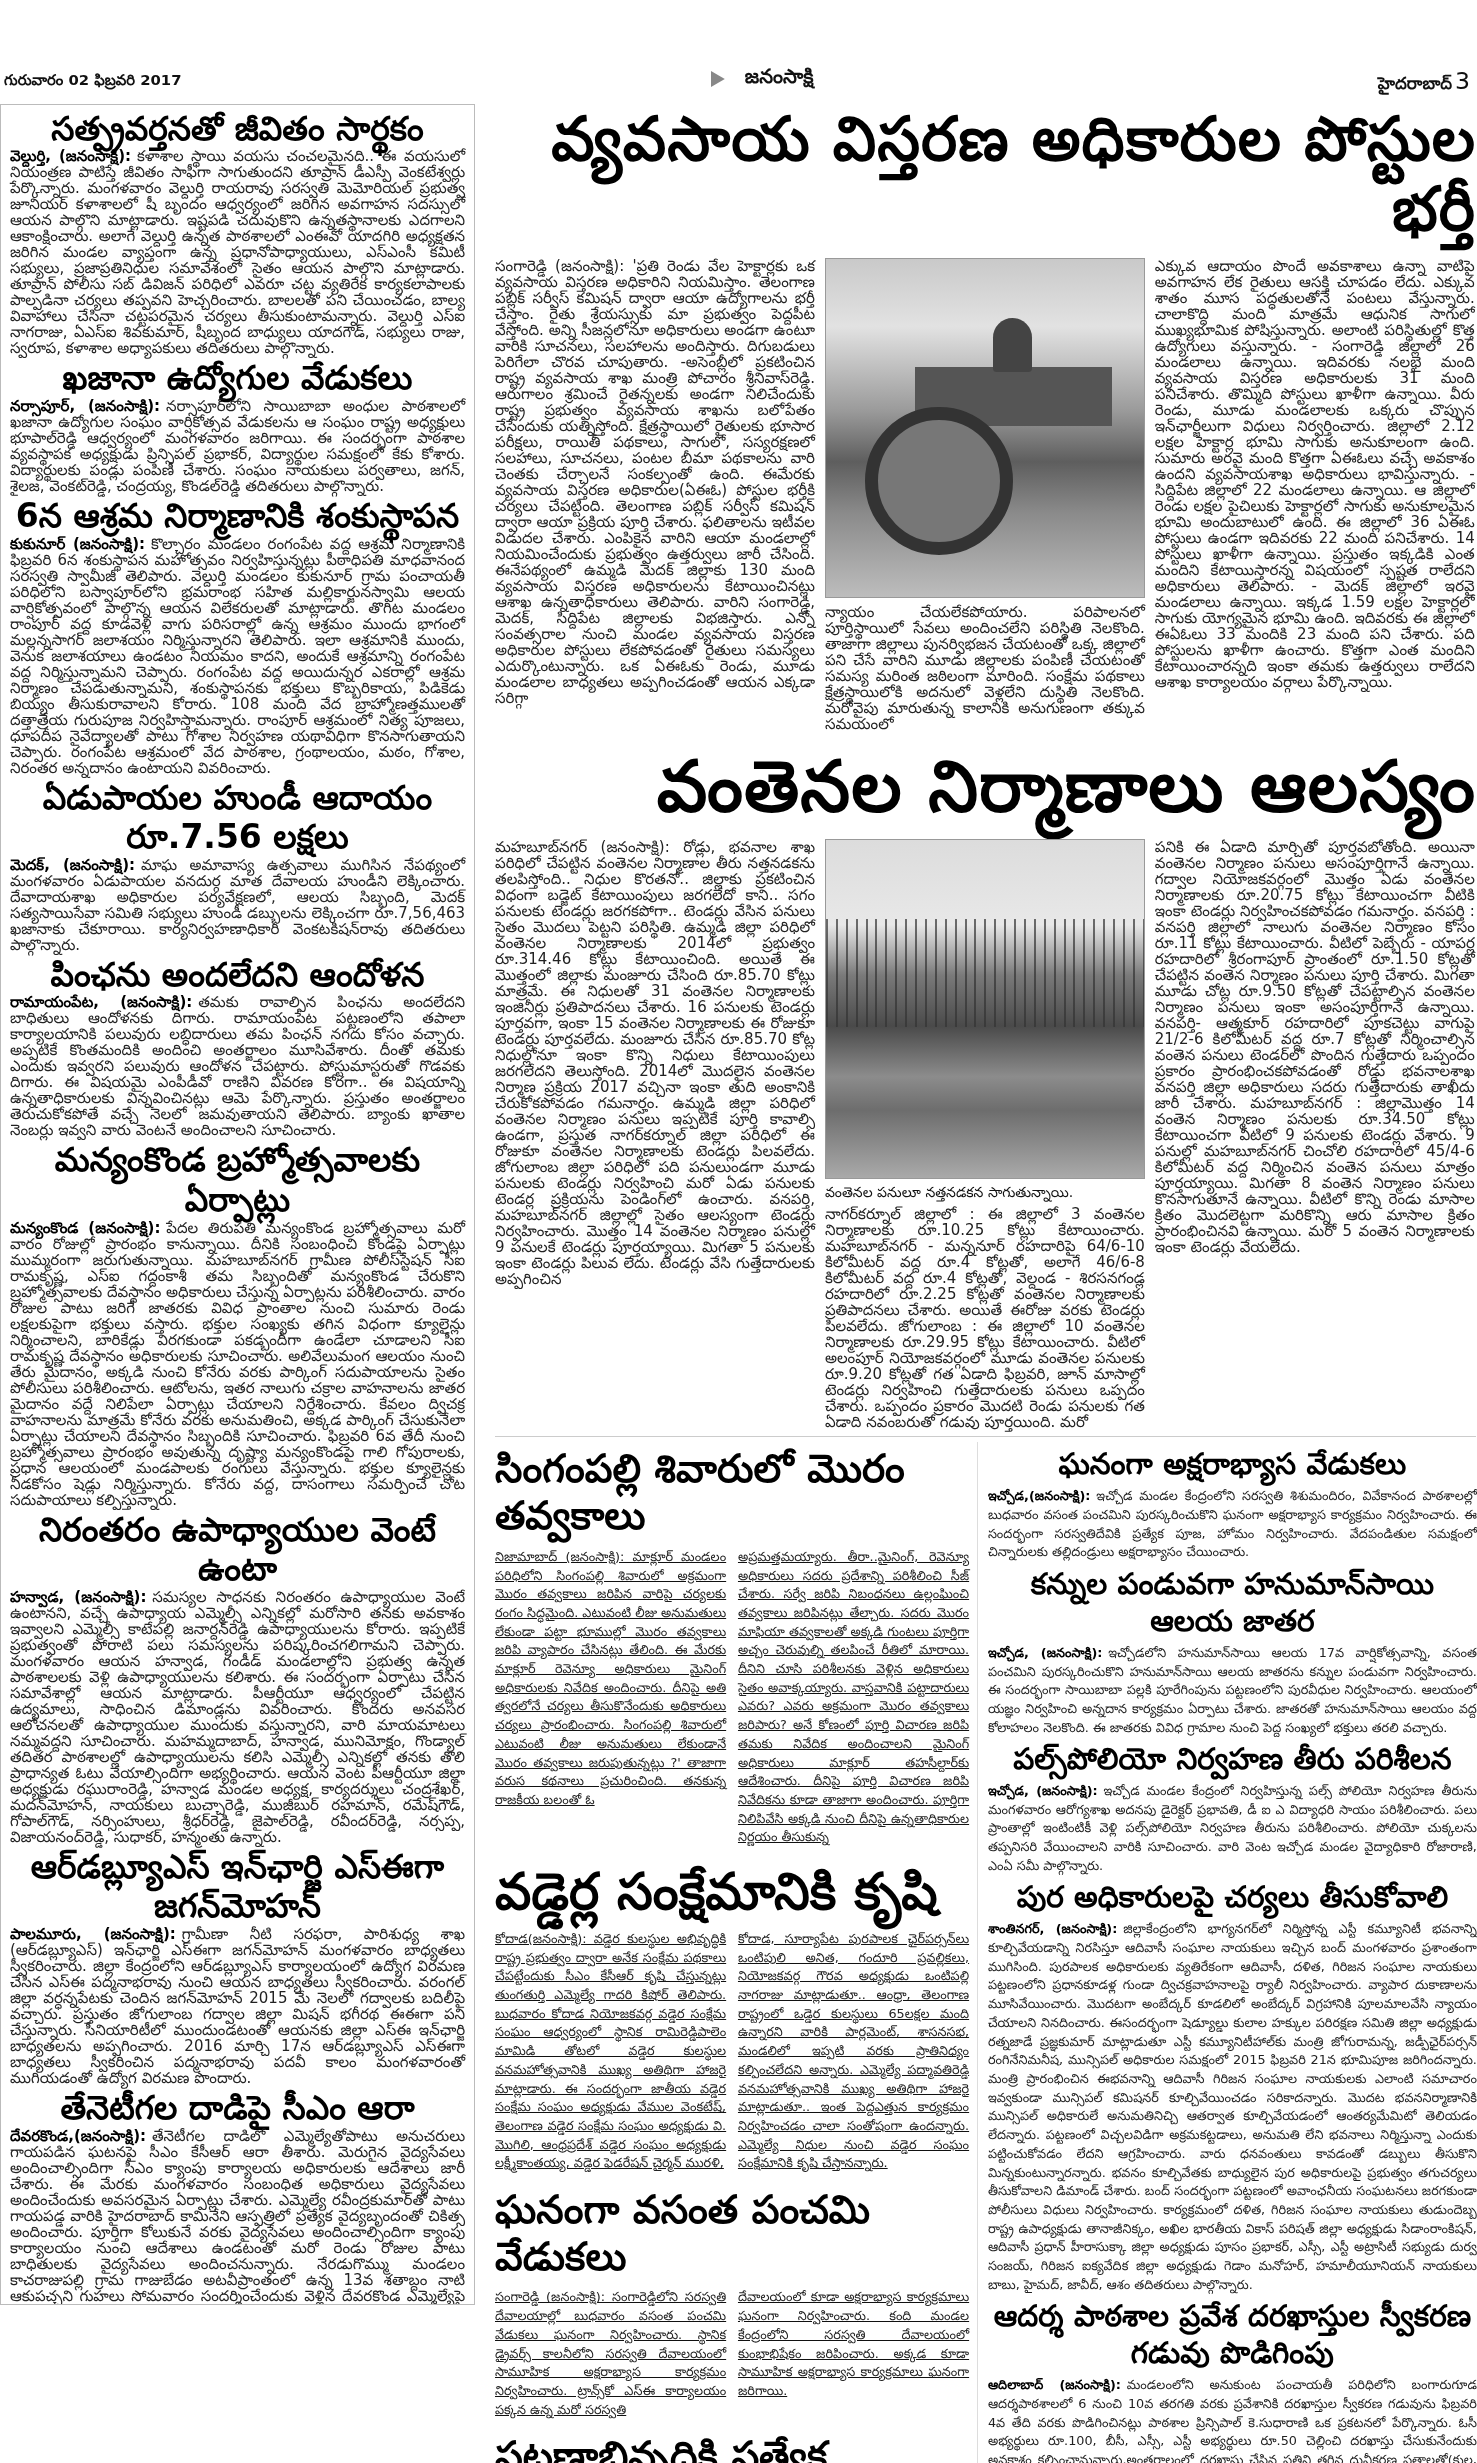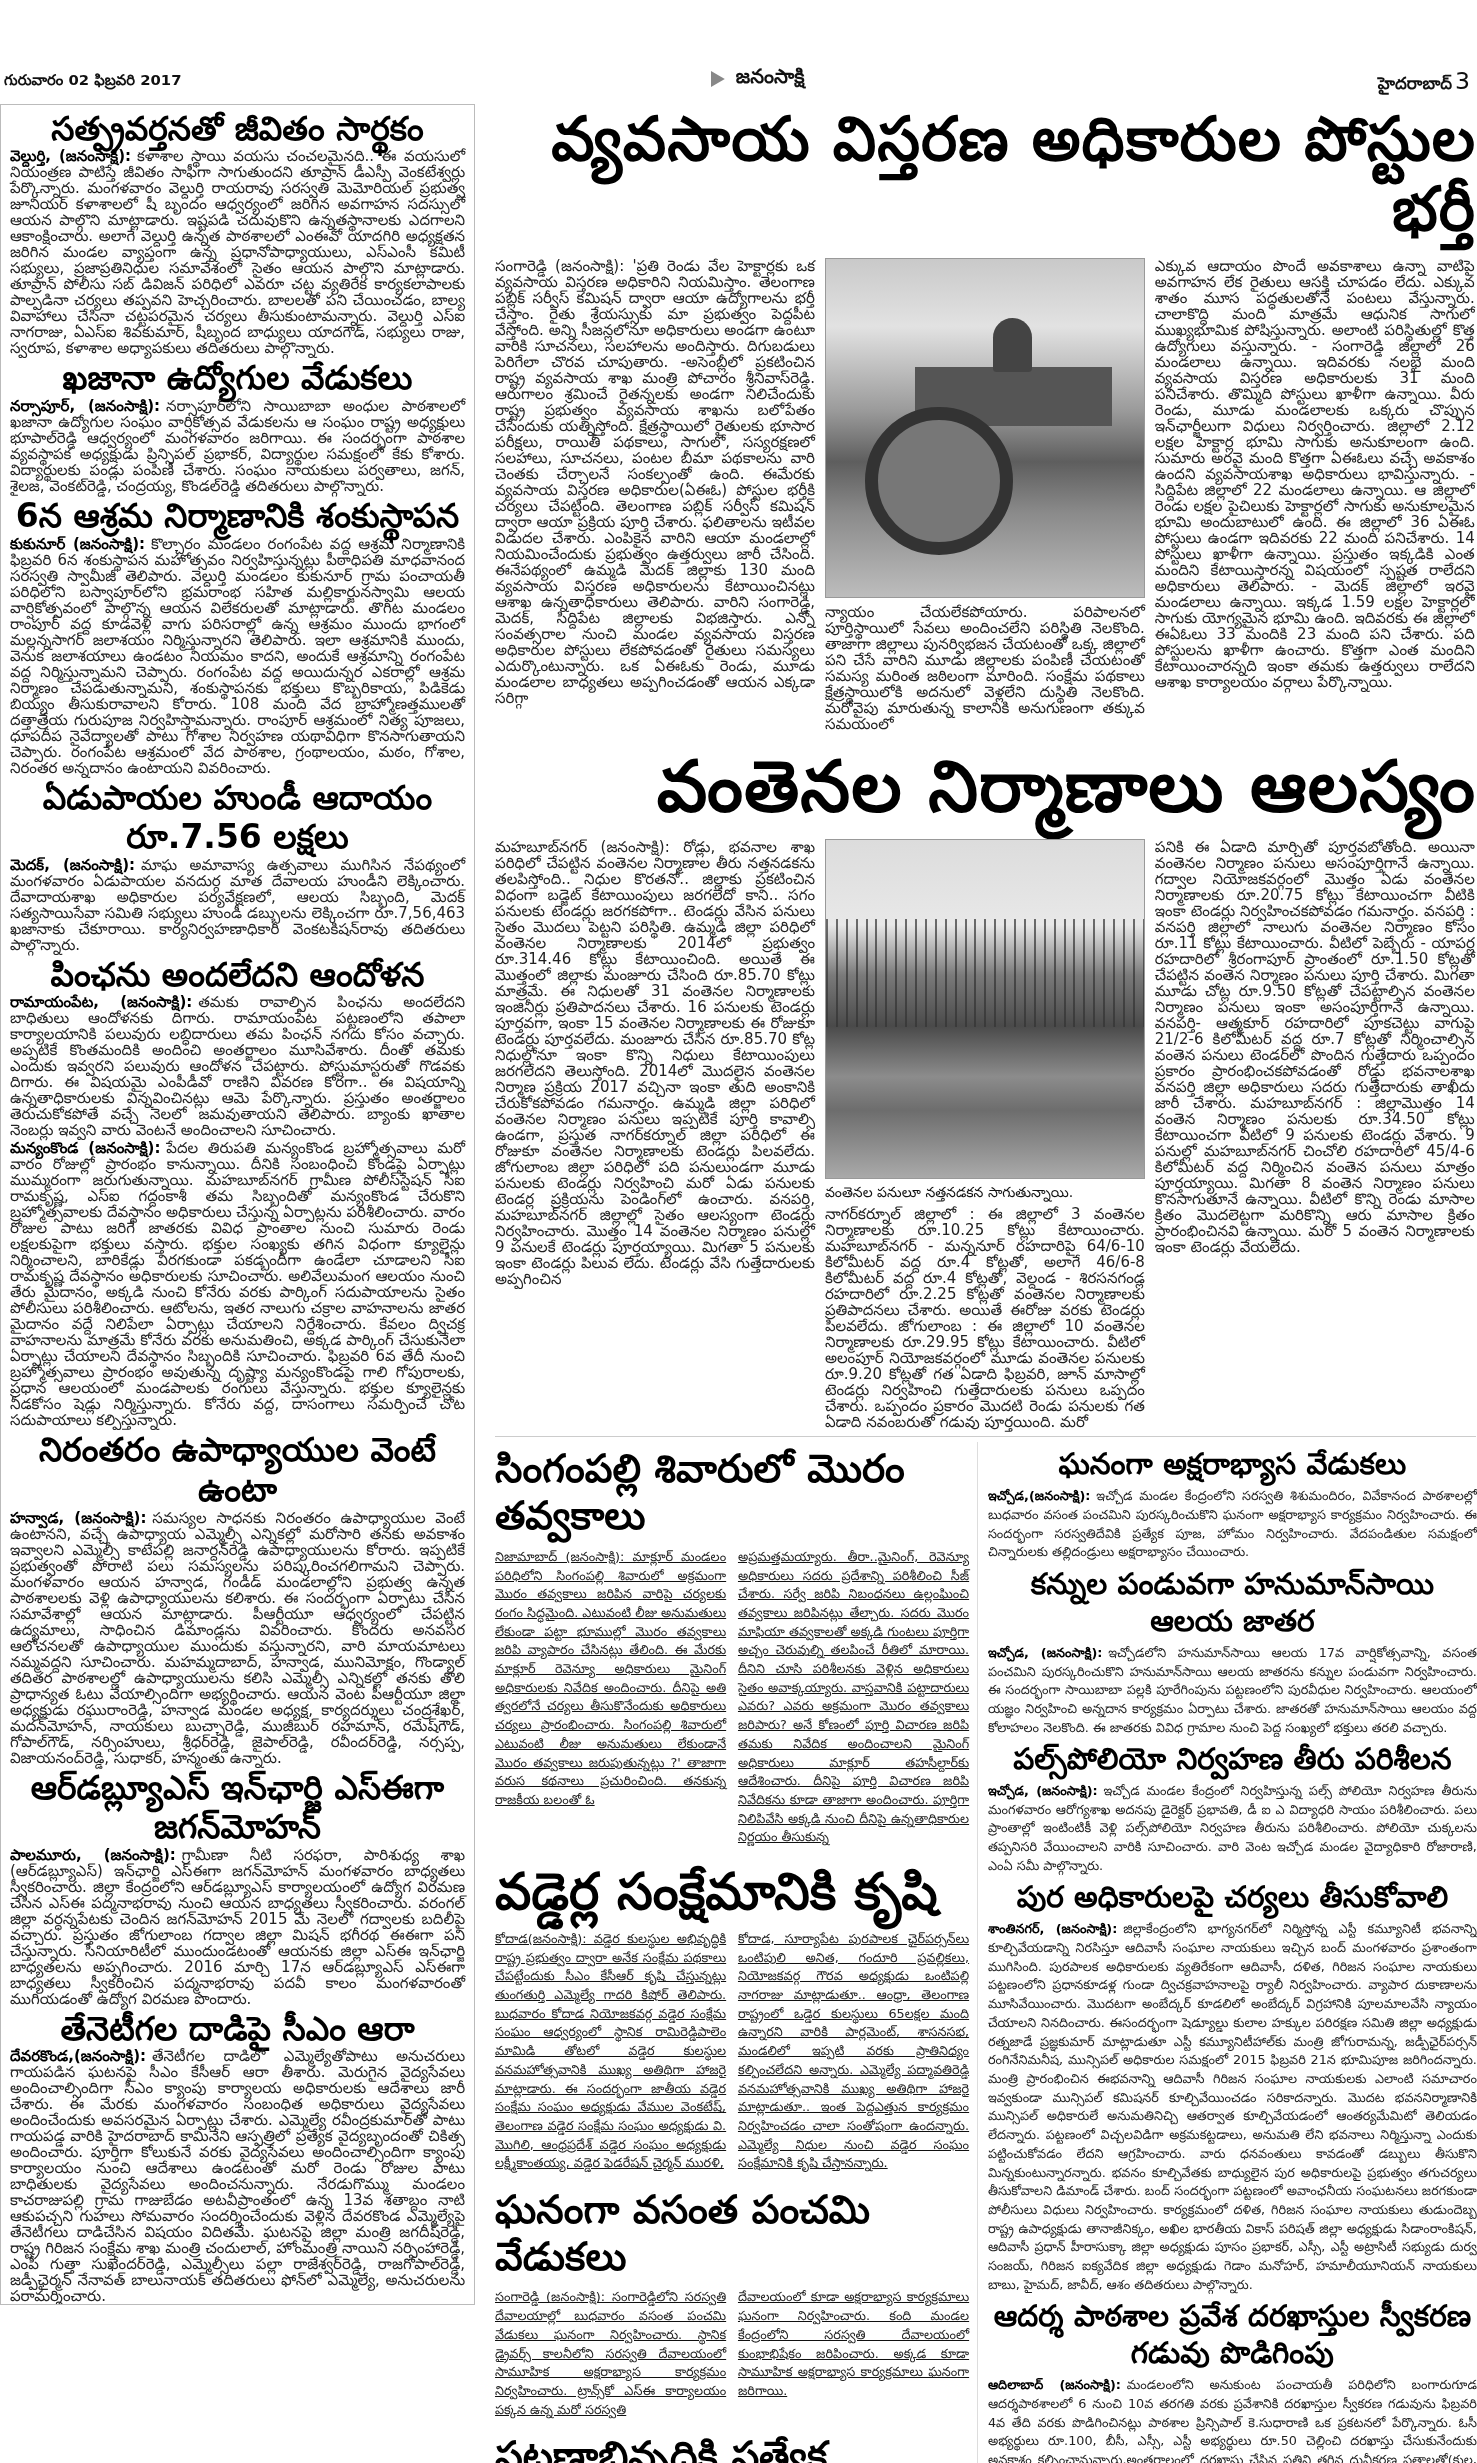--- a/index.html
+++ b/index.html
@@ -1,21 +1,21 @@
 <!DOCTYPE html>
 <html><head>
 <meta charset="utf-8">
 <style>
   * { box-sizing: border-box; margin: 0; padding: 0; }
   html, body { width: 1478px; height: 2464px; background: #ffffff; overflow: hidden; }
   body { font-family: "DejaVu Sans", sans-serif; color: #111; position: relative; }
 
   .masthead { position: absolute; top: 0; left: 0; width: 1478px; height: 94px; }
   .mast-date { position: absolute; left: 3.9px; top: 71px; font-size: 14.8px; font-weight: bold; }
-  .mast-logo { position: absolute; left: 711px; top: 65px; font-size: 19.7px; font-weight: bold; display: flex; align-items: center; gap: 11px; }
+  .mast-logo { position: absolute; left: 711px; top: 65px; font-size: 19.7px; font-weight: bold; display: flex; align-items: center; gap: 20px; }
   .logo-icon { width: 13.8px; height: 15.8px; background: #888; clip-path: polygon(0 0, 100% 50%, 0 100%); display: inline-block; }
   .mast-city { position: absolute; right: 7.9px; top: 67px; font-size: 16.7px; font-weight: bold; }
   .mast-city .pg { font-size: 23.6px; font-weight: normal; margin-left: 3px; }
 
   
   .left-col { position: absolute; left: 0; top: 104px; width: 475px; height: 2201px; border: 1.5px solid #bbb; padding: 3.9px 8.9px; overflow: hidden; }
   .story { margin-bottom: 2px; }
   .hl { font-weight: bold; text-align: center; line-height: 1.2; color: #000; }
   .hl-l { font-size: 33px; }
   .body { font-size: 15px; line-height: 16px; text-align: justify; color: #222; }
@@ -71,20 +71,21 @@
     </div>
     <div class="story">
       <div class="hl hl-l">ఏడుపాయల హుండీ ఆదాయం రూ.7.56 లక్షలు</div>
       <div class="body"><span class="dateline">మెదక్, (జనంసాక్షి):</span><span>మాఘ అమావాస్య ఉత్సవాలు ముగిసిన నేపథ్యంలో మంగళవారం ఏడుపాయల వనదుర్గ మాత దేవాలయ హుండీని లెక్కించారు. దేవాదాయశాఖ అధికారుల పర్యవేక్షణలో, ఆలయ సిబ్బంది, మెదక్ సత్యసాయిసేవా సమితి సభ్యులు హుండీ డబ్బులను లెక్కించగా రూ.7,56,463 ఖజానాకు చేకూరాయి. కార్యనిర్వహణాధికారి వెంకటకిషన్‌రావు తదితరులు పాల్గొన్నారు.</span></div>
     </div>
     <div class="story">
       <div class="hl hl-l">పింఛను అందలేదని ఆందోళన</div>
       <div class="body"><span class="dateline">రామాయంపేట, (జనంసాక్షి):</span><span>తమకు రావాల్సిన పింఛను అందలేదని బాధితులు ఆందోళనకు దిగారు. రామాయంపేట పట్టణంలోని తపాలా కార్యాలయానికి పలువురు లబ్ధిదారులు తమ పింఛన్ నగదు కోసం వచ్చారు. అప్పటికే కొంతమందికి అందించి అంతర్జాలం మూసివేశారు. దీంతో తమకు ఎందుకు ఇవ్వరని పలువురు ఆందోళన చేపట్టారు. పోస్టుమాస్టరుతో గొడవకు దిగారు. ఈ విషయమై ఎంపీడీవో రాణిని వివరణ కోరగా.. ఈ విషయాన్ని ఉన్నతాధికారులకు విన్నవించినట్లు ఆమె పేర్కొన్నారు. ప్రస్తుతం అంతర్జాలం తెరుచుకోకపోతే వచ్చే నెలలో జమవుతాయని తెలిపారు. బ్యాంకు ఖాతాల నెంబర్లు ఇవ్వని వారు వెంటనే అందించాలని సూచించారు.</span></div>
     </div>
     <div class="story">
+      <div class="hl hl-l">మన్యంకొండ బ్రహ్మోత్సవాలకు ఏర్పాట్లు</div>
       <div class="body"><span class="dateline">మన్యంకొండ (జనంసాక్షి):</span><span>పేదల తిరుపతి మన్యంకొండ బ్రహ్మోత్సవాలు మరో వారం రోజుల్లో ప్రారంభం కానున్నాయి. దీనికి సంబంధించి కొండపై ఏర్పాట్లు ముమ్మరంగా జరుగుతున్నాయి. మహబూబ్‌నగర్ గ్రామీణ పోలీస్‌స్టేషన్ సీఐ రామకృష్ణ, ఎస్ఐ గద్దంకాశీ తమ సిబ్బందితో మన్యంకొండ చేరుకొని బ్రహ్మోత్సవాలకు దేవస్థానం అధికారులు చేస్తున్న ఏర్పాట్లను పరిశీలించారు. వారం రోజుల పాటు జరిగే జాతరకు వివిధ ప్రాంతాల నుంచి సుమారు రెండు లక్షలకుపైగా భక్తులు వస్తారు. భక్తుల సంఖ్యకు తగిన విధంగా క్యూలైన్లు నిర్మించాలని, బారికేడ్లు విరగకుండా పకడ్బందీగా ఉండేలా చూడాలని సీఐ రామకృష్ణ దేవస్థానం అధికారులకు సూచించారు. అలివేలుమంగ ఆలయం నుంచి తేరు మైదానం, అక్కడి నుంచి కోనేరు వరకు పార్కింగ్ సదుపాయాలను సైతం పోలీసులు పరిశీలించారు. ఆటోలను, ఇతర నాలుగు చక్రాల వాహనాలను జాతర మైదానం వద్దే నిలిపేలా ఏర్పాట్లు చేయాలని నిర్దేశించారు. కేవలం ద్విచక్ర వాహనాలను మాత్రమే కోనేరు వరకు అనుమతించి, అక్కడ పార్కింగ్ చేసుకునేలా ఏర్పాట్లు చేయాలని దేవస్థానం సిబ్బందికి సూచించారు. ఫిబ్రవరి 6వ తేదీ నుంచి బ్రహ్మోత్సవాలు ప్రారంభం అవుతున్న దృష్ట్యా మన్యంకొండపై గాలి గోపురాలకు, ప్రధాన ఆలయంలో మండపాలకు రంగులు వేస్తున్నారు. భక్తుల క్యూలైన్లకు నీడకోసం షెడ్లు నిర్మిస్తున్నారు. కోనేరు వద్ద, దాసంగాలు సమర్పించే చోట సదుపాయాలు కల్పిస్తున్నారు.</span></div>
     </div>
     <div class="story">
       <div class="hl hl-l">నిరంతరం ఉపాధ్యాయుల వెంటే ఉంటా</div>
       <div class="body"><span class="dateline">హన్వాడ, (జనంసాక్షి):</span><span>సమస్యల సాధనకు నిరంతరం ఉపాధ్యాయుల వెంటే ఉంటానని, వచ్చే ఉపాధ్యాయ ఎమ్మెల్సీ ఎన్నికల్లో మరోసారి తనకు అవకాశం ఇవ్వాలని ఎమ్మెల్సీ కాటేపల్లి జనార్దన్‌రెడ్డి ఉపాధ్యాయులను కోరారు. ఇప్పటికే ప్రభుత్వంతో పోరాటి పలు సమస్యలను పరిష్కరించగలిగామని చెప్పారు. మంగళవారం ఆయన హన్వాడ, గండీడ్ మండలాల్లోని ప్రభుత్వ ఉన్నత పాఠశాలలకు వెళ్లి ఉపాధ్యాయులను కలిశారు. ఈ సందర్భంగా ఏర్పాటు చేసిన సమావేశాల్లో ఆయన మాట్లాడారు. పీఆర్టీయూ ఆధ్వర్యంలో చేపట్టిన ఉద్యమాలు, సాధించిన డిమాండ్లను వివరించారు. కొందరు అనవసర ఆలోచనలతో ఉపాధ్యాయుల ముందుకు వస్తున్నారని, వారి మాయమాటలు నమ్మవద్దని సూచించారు. మహమ్మదాబాద్, హన్వాడ, మునిమోక్షం, గొండ్యాల్ తదితర పాఠశాలల్లో ఉపాధ్యాయులను కలిసి ఎమ్మెల్సీ ఎన్నికల్లో తనకు తొలి ప్రాధాన్యత ఓటు వేయాల్సిందిగా అభ్యర్థించారు. ఆయన వెంట పీఆర్టీయూ జిల్లా అధ్యక్షుడు రఘురాంరెడ్డి, హన్వాడ మండల అధ్యక్ష, కార్యదర్శులు చంద్రశేఖర్, మదన్‌మోహన్, నాయకులు బుచ్చారెడ్డి, ముజీబుర్ రహమాన్, రమేష్‌గౌడ్, గోపాల్‌గౌడ్, నర్సింహులు, శ్రీధర్‌రెడ్డి, జైపాల్‌రెడ్డి, రవీందర్‌రెడ్డి, నర్సప్ప, విజాయనంద్‌రెడ్డి, సుధాకర్, హన్మంతు ఉన్నారు.</span></div>
     </div>
     <div class="story">
       <div class="hl hl-l">ఆర్‌డబ్ల్యూఎస్ ఇన్‌ఛార్జి ఎస్‌ఈగా జగన్‌మోహన్</div>
       <div class="body"><span class="dateline">పాలమూరు, (జనంసాక్షి):</span><span>గ్రామీణా నీటి సరఫరా, పారిశుధ్య శాఖ (ఆర్‌డబ్ల్యూఎస్) ఇన్‌ఛార్జి ఎస్‌ఈగా జగన్‌మోహన్ మంగళవారం బాధ్యతలు స్వీకరించారు. జిల్లా కేంద్రంలోని ఆర్‌డబ్ల్యూఎస్ కార్యాలయంలో ఉద్యోగ విరమణ చేసిన ఎస్‌ఈ పద్మనాభరావు నుంచి ఆయన బాధ్యతలు స్వీకరించారు. వరంగల్ జిల్లా వర్ధన్నపేటకు చెందిన జగన్‌మోహన్ 2015 మే నెలలో గద్వాలకు బదిలీపై వచ్చారు. ప్రస్తుతం జోగులాంబ గద్వాల జిల్లా మిషన్ భగీరథ ఈఈగా పని చేస్తున్నారు. సీనియారిటీలో ముందుండటంతో ఆయనకు జిల్లా ఎస్‌ఈ ఇన్‌ఛార్జి బాధ్యతలను అప్పగించారు. 2016 మార్చి 17న ఆర్‌డబ్ల్యూఎస్ ఎస్‌ఈగా బాధ్యతలు స్వీకరించిన పద్మనాభరావు పదవీ కాలం మంగళవారంతో ముగియడంతో ఉద్యోగ విరమణ పొందారు.</span></div>
     </div>

